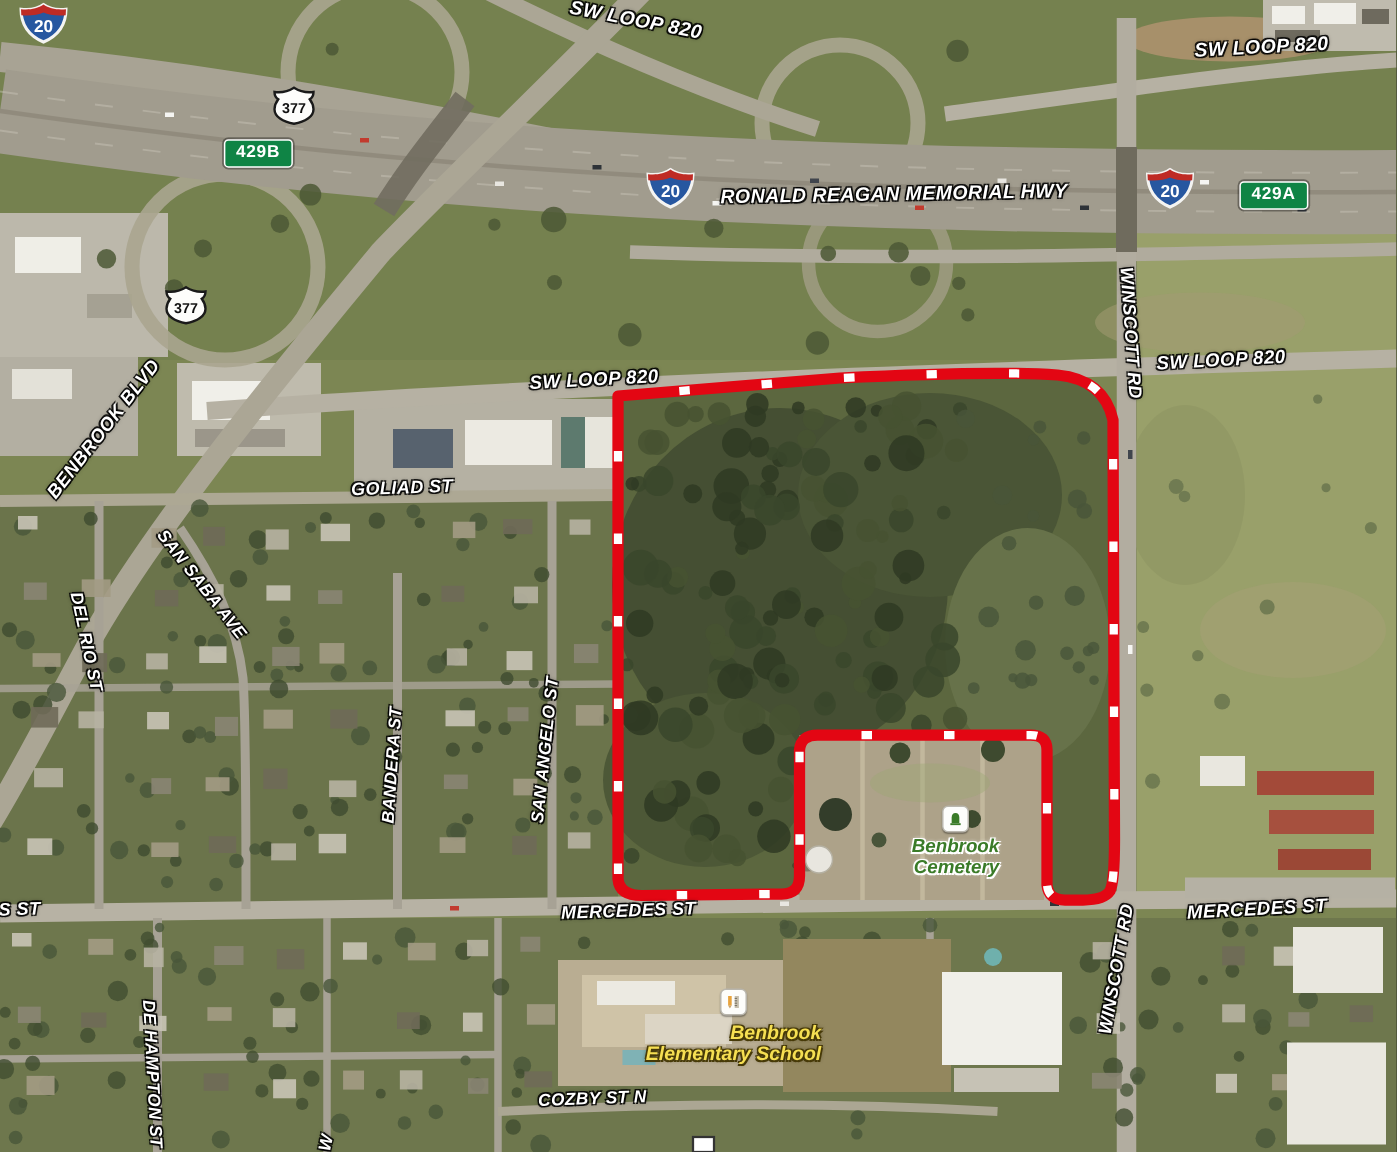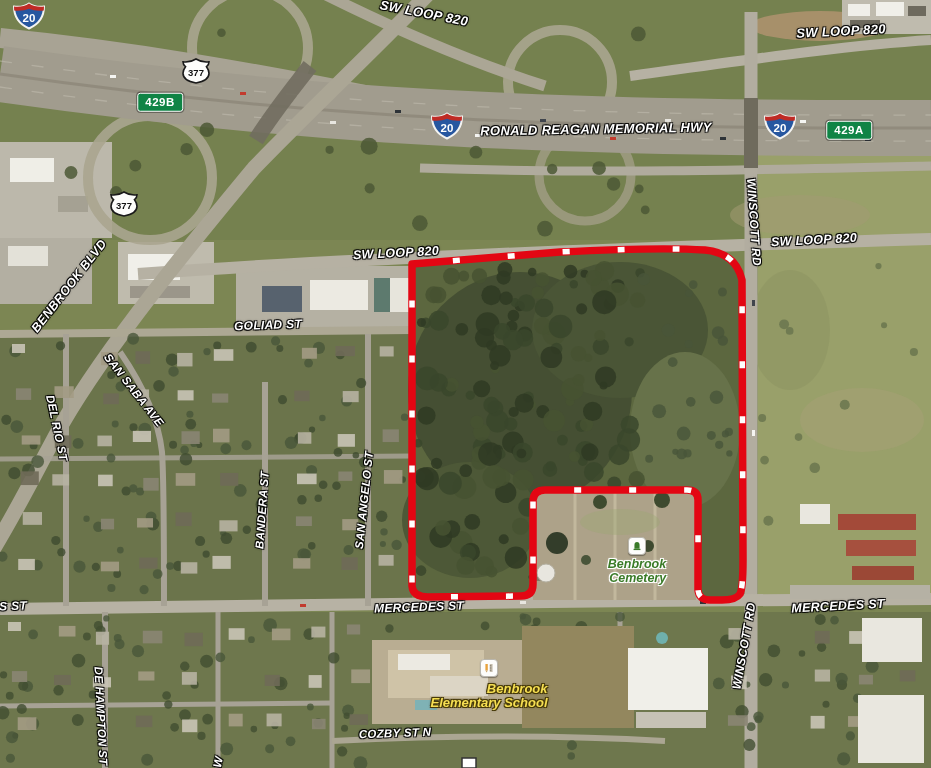--- a/index.html
+++ b/index.html
@@ -638,21 +638,21 @@
       <text x="17" y="20" font-size="11.5" font-weight="bold" fill="#fff" text-anchor="middle" font-family="Liberation Sans,sans-serif">20</text>
         </svg></div>
       <div class="shield" style="left: 196px; top: 73px;"><svg width="32" height="27" viewBox="0 0 32 27">
       <path d="M16,1.5 C12,4 6.5,4.8 3,4.3 C3,6.5 4,8.2 5.5,9.2 C3.8,11.5 3,13.8 3,15.8 C3,20.8 8.5,24.2 16,25.5 C23.5,24.2 29,20.8 29,15.8 C29,13.8 28.2,11.5 26.5,9.2 C28,8.2 29,6.5 29,4.3 C25.5,4.8 20,4 16,1.5 Z" fill="#fdfdfb" stroke="#1a1a1a" stroke-width="1.6"></path>
       <text x="16" y="18.5" font-size="9.5" font-weight="bold" fill="#111" text-anchor="middle" font-family="Liberation Sans,sans-serif">377</text>
         </svg></div>
       <div class="shield" style="left: 124px; top: 206px;"><svg width="32" height="27" viewBox="0 0 32 27">
       <path d="M16,1.5 C12,4 6.5,4.8 3,4.3 C3,6.5 4,8.2 5.5,9.2 C3.8,11.5 3,13.8 3,15.8 C3,20.8 8.5,24.2 16,25.5 C23.5,24.2 29,20.8 29,15.8 C29,13.8 28.2,11.5 26.5,9.2 C28,8.2 29,6.5 29,4.3 C25.5,4.8 20,4 16,1.5 Z" fill="#fdfdfb" stroke="#1a1a1a" stroke-width="1.6"></path>
       <text x="16" y="18.5" font-size="9.5" font-weight="bold" fill="#111" text-anchor="middle" font-family="Liberation Sans,sans-serif">377</text>
         </svg></div>
-      <div class="exit-sign" style="left: 160px; top: 102px;">429B</div>
+      <div class="exit-sign" style="left: 172px; top: 102px;">429B</div>
       <div class="exit-sign" style="left: 849px; top: 130px; text-align: right;">429A</div>
       <div class="poi-icon" style="left: 637px; top: 546px;">
         <svg width="12" height="12" viewBox="0 0 15 15">
           <path d="M7.5,2.5 C5.4,2.5 4.3,4.1 4.3,6.2 L4.3,10.8 L10.7,10.8 L10.7,6.2 C10.7,4.1 9.6,2.5 7.5,2.5 Z" fill="#3a7b28"></path>
           <rect x="3.2" y="11" width="8.6" height="1.6" fill="#3a7b28"></rect>
         </svg>
       </div>
       <div class="poi-label poi-cemetery" style="left: 637px; top: 572px; font-size: 12.5px;">
         <div>Benbrook</div>
         <div>Cemetery</div>

